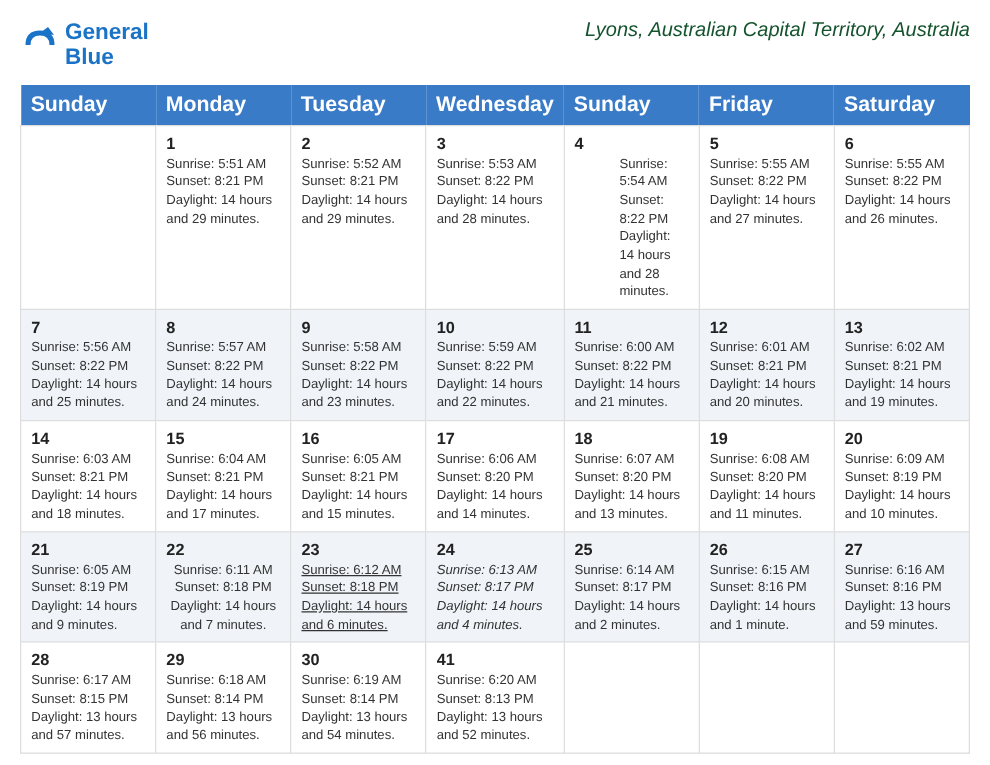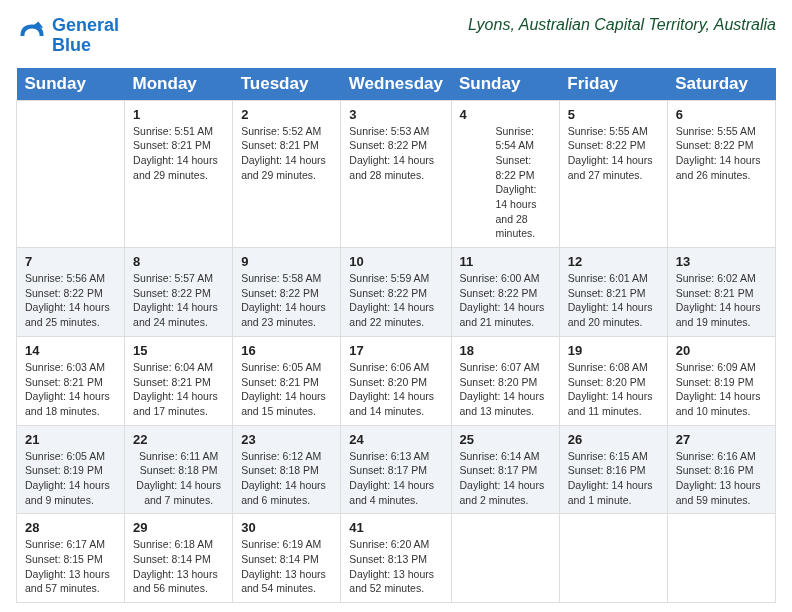--- a/index.html
+++ b/index.html
@@ -286,28 +286,28 @@
         </td>
         <td>
           <span class="day-number">22</span>
           <div class="day-info" style="white-space: pre-line; text-align: center;">Sunrise: 6:11 AM
 Sunset: 8:18 PM
 Daylight: 14 hours
 and 7 minutes.</div>
         </td>
         <td>
           <span class="day-number">23</span>
-          <div class="day-info" style="white-space: pre-line;">Sunrise: 6:12 AM
+          <div class="day-info" style="white-space: pre-line; text-decoration: underline;">Sunrise: 6:12 AM
 Sunset: 8:18 PM
 Daylight: 14 hours
 and 6 minutes.</div>
         </td>
         <td>
           <span class="day-number">24</span>
-          <div class="day-info" style="white-space: pre-line;">Sunrise: 6:13 AM
+          <div class="day-info" style="white-space: pre-line; font-style: italic;">Sunrise: 6:13 AM
 Sunset: 8:17 PM
 Daylight: 14 hours
 and 4 minutes.</div>
         </td>
         <td>
           <span class="day-number">25</span>
           <div class="day-info" style="white-space: pre-line;">Sunrise: 6:14 AM
 Sunset: 8:17 PM
 Daylight: 14 hours
 and 2 minutes.</div>

